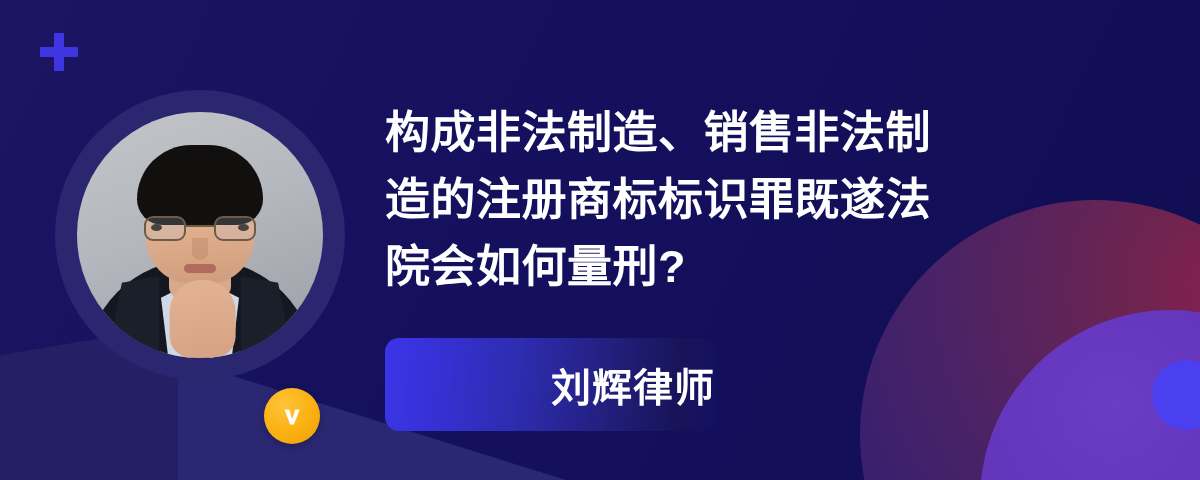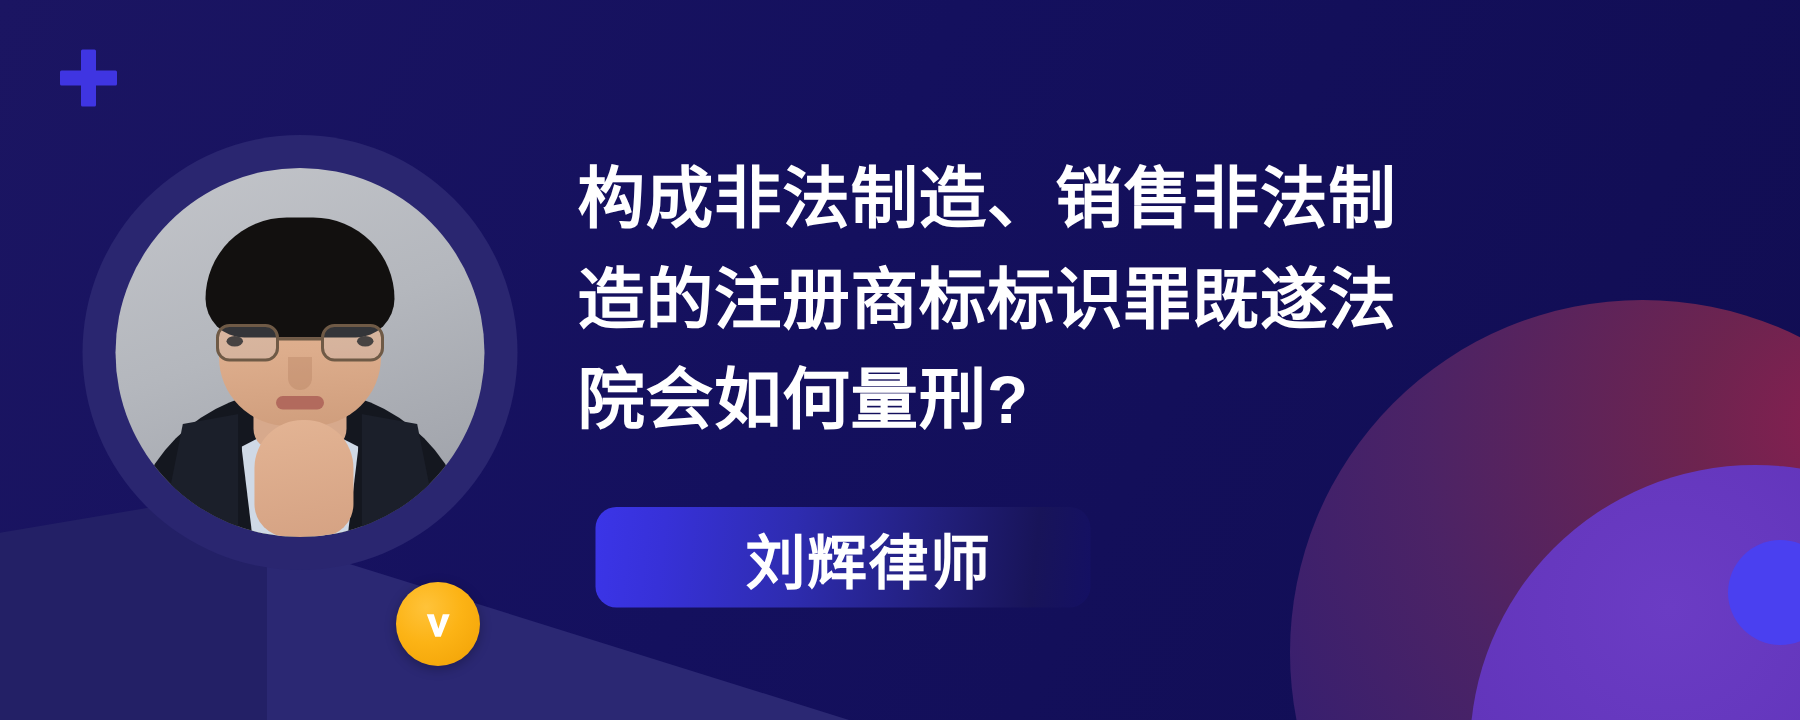--- a/index.html
+++ b/index.html
@@ -307,28 +307,28 @@
     margin: 0;
     color: #ffffff;
     font-size: 45px;
     font-weight: 700;
     line-height: 67px;
     letter-spacing: .5px;
     white-space: pre-wrap;
   }
   .cta-button {
     position: absolute;
-    left: 12px;
+    left: 0;
     top: 327px;
     width: 330px;
-    height: 67px;
+    height: 93px;
     border: none;
     border-radius: 14px;
     padding: 0 0 0 34px;
-    text-align: center;
+    text-align: right;
     color: #ffffff;
     font-family: "Liberation Sans", "DejaVu Sans", sans-serif;
     font-size: 40px;
     font-weight: 700;
     letter-spacing: 1px;
     background: linear-gradient(96deg, #3b35e8 0%, #3731d8 14%, #2e2cb0 40%, #221f7c 68%, #181459 88%, #141063 100%);
     cursor: pointer;
     box-sizing: border-box;
   }
 </style>

